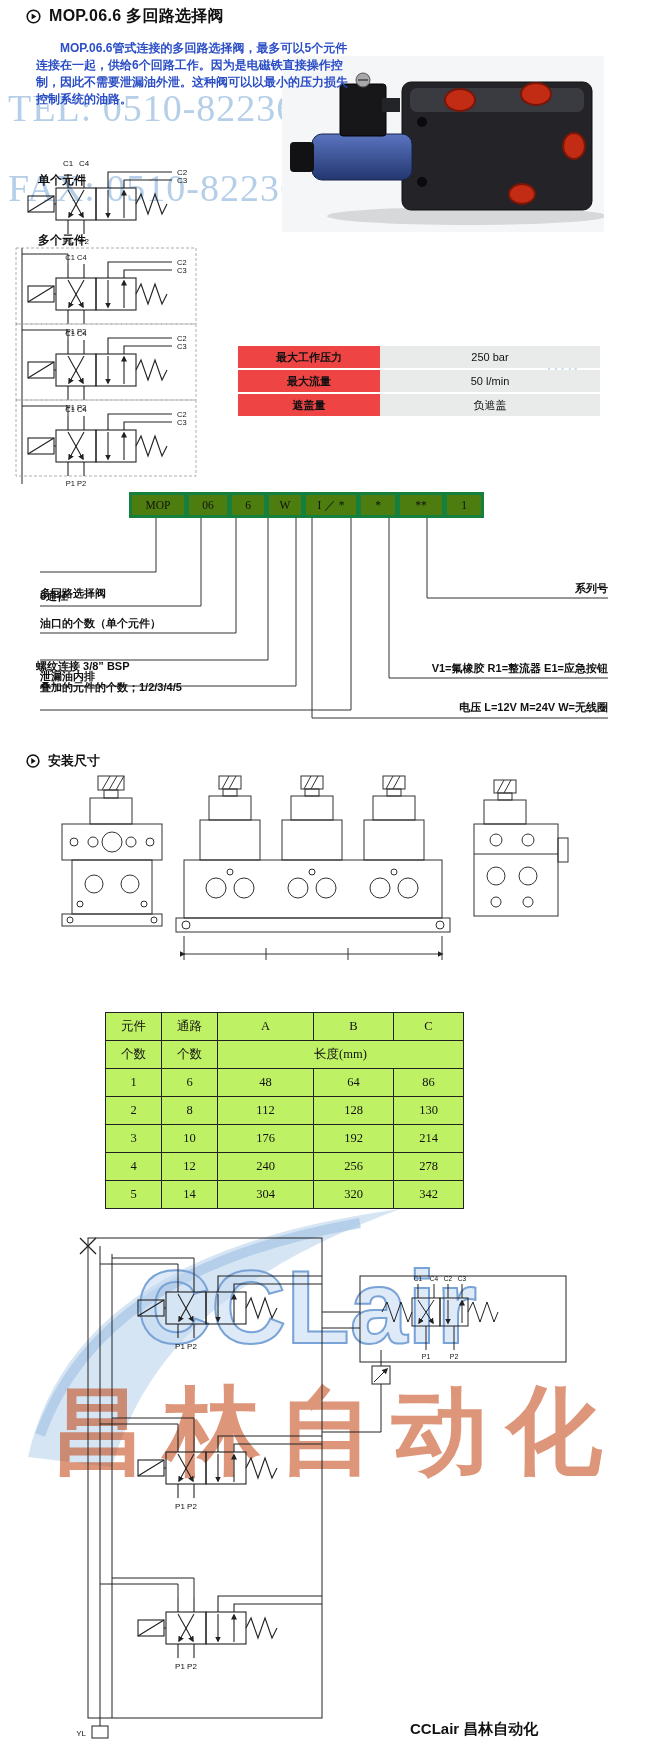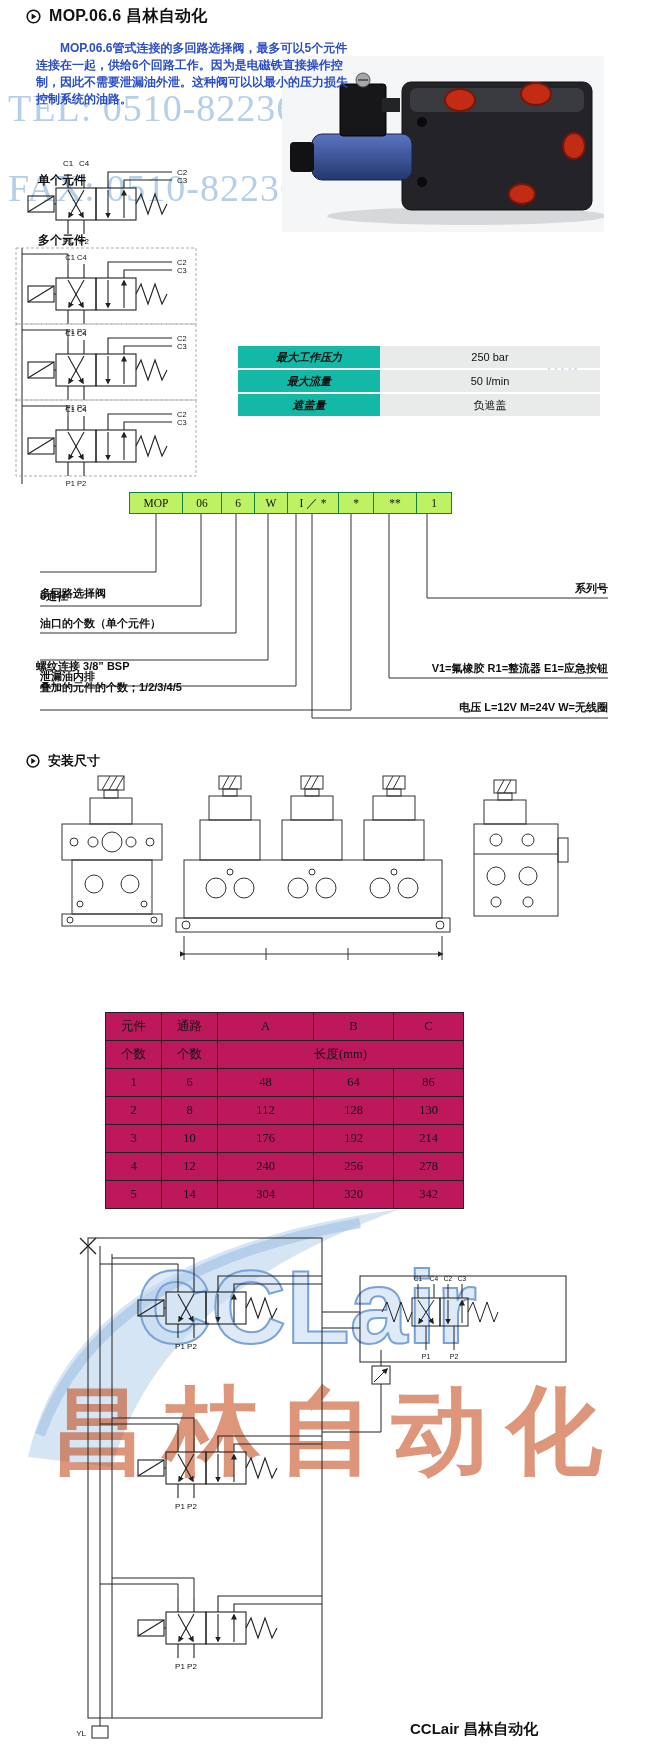--- a/index.html
+++ b/index.html
@@ -20,31 +20,31 @@
                color:rgba(195,216,240,0.55);-webkit-text-stroke:2px #79a3d6;z-index:1;white-space:nowrap;}
   .wm-brand-cn{left:50px;top:1368px;font-size:96px;font-weight:bold;color:#c2410c;opacity:0.55;
                letter-spacing:18px;z-index:1;white-space:nowrap;}
   
   .sec-label{font-size:12px;font-weight:bold;z-index:3;}
   .mount-hdr{left:26px;top:752px;display:flex;align-items:center;gap:8px;z-index:3;}
   .mount-title{font-size:13px;font-weight:bold;}
   
   .spec{left:238px;top:344px;width:362px;border-collapse:separate;border-spacing:0 2px;z-index:2;}
   .spec td{height:20px;font-size:11px;text-align:center;vertical-align:middle;}
-  .spec .k{width:140px;background:#14b8a6;font-weight:bold;font-style:italic;}
+  .spec .k{width:140px;background:#ef4444;font-weight:bold;}
   .spec .v{background:#e9eaea;}
   
   .code-row{left:130px;top:492px;display:flex;z-index:2;}
-  .code-cell{height:20px;line-height:20px;text-align:center;border:1px solid #15803d;margin-left:-1px;
-             font-family:"Liberation Serif",serif;font-size:11.5px;background:#bef264;}
+  .code-cell{height:20px;line-height:20px;text-align:center;border:3px solid #15803d;margin-left:-1px;
+             font-family:"Liberation Serif",serif;font-size:11.5px;background:#4d7c0f;}
   .code-lbl{position:absolute;font-size:11px;font-weight:bold;z-index:3;white-space:nowrap;}
   .code-lbl.r{text-align:right;}
   
   .dim{left:105px;top:1012px;border-collapse:collapse;z-index:2;font-family:"Liberation Serif",serif;}
-  .dim td{border:1px solid #222;text-align:center;vertical-align:middle;font-size:12.5px;height:25px;background:#be185d;}
+  .dim td{border:1px solid #222;text-align:center;vertical-align:middle;font-size:12.5px;height:25px;background:#bef264;}
   
   .footer{left:402px;top:1720px;font-size:15px;font-weight:bold;z-index:4;margin-left:8px;}
   svg{display:block;}
   .z2{z-index:2;}
 </style>
 </head>
 <body>
 
 <div class="page">
 
@@ -76,21 +76,21 @@
         <line x1="104" y1="50" x2="104" y2="23" marker-end="url(#ah)"></line>
       </g>
     </defs>
   </svg>
 
   <div class="abs hdr">
     <svg width="15" height="15" viewBox="0 0 15 15">
       <circle cx="7.5" cy="7.5" r="6.3" fill="none" stroke="#111" stroke-width="1.6"></circle>
       <path d="M5.6 4.4 L10.4 7.5 L5.6 10.6 Z" fill="#111"></path>
     </svg>
-    <span class="page-title">MOP.06.6 昌林自动化</span>
+    <span class="page-title">MOP.06.6 多回路选择阀</span>
   </div>
 
   <div class="abs intro">MOP.06.6管式连接的多回路选择阀，最多可以5个元件连接在一起，供给6个回路工作。因为是电磁铁直接操作控制，因此不需要泄漏油外泄。这种阀可以以最小的压力损失控制系统的油路。</div>
 
   <div class="abs wm-line" style="left:8px;top:86px;">TEL: 0510-82236871</div>
   <div class="abs wm-line" style="left:8px;top:166px;">FAX: 0510-82236871</div>
   <div class="abs wm-frag" style="left:546px;top:352px;">nlic</div>
 
   <svg class="abs z2" style="left:282px;top:56px;" width="322" height="176" viewBox="0 0 322 176">
     <rect x="0" y="0" width="322" height="176" fill="#f5f6f7"></rect>

